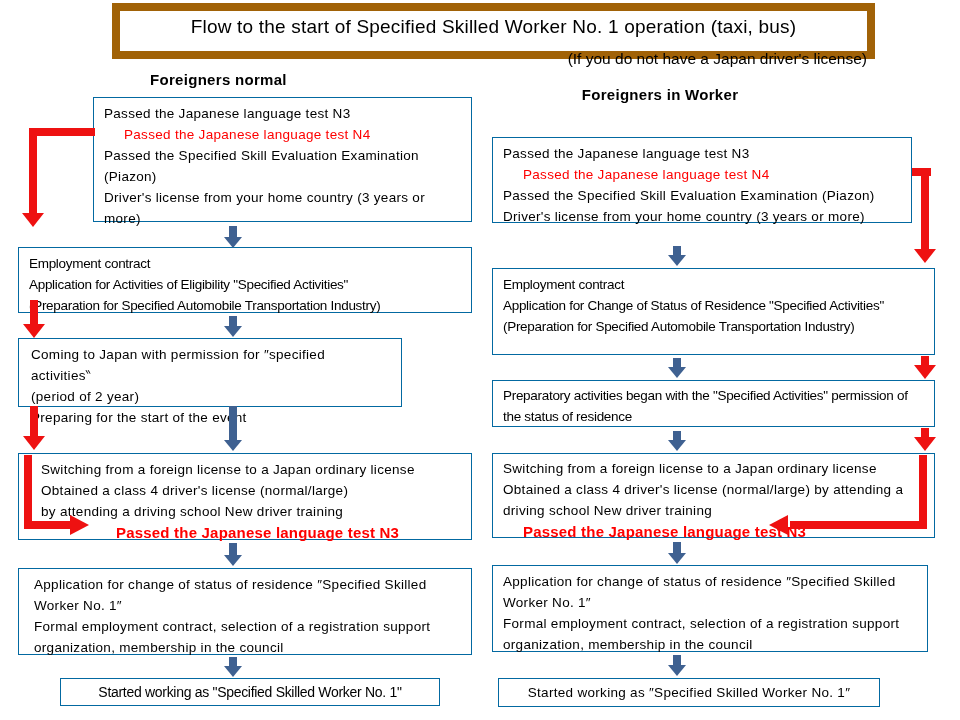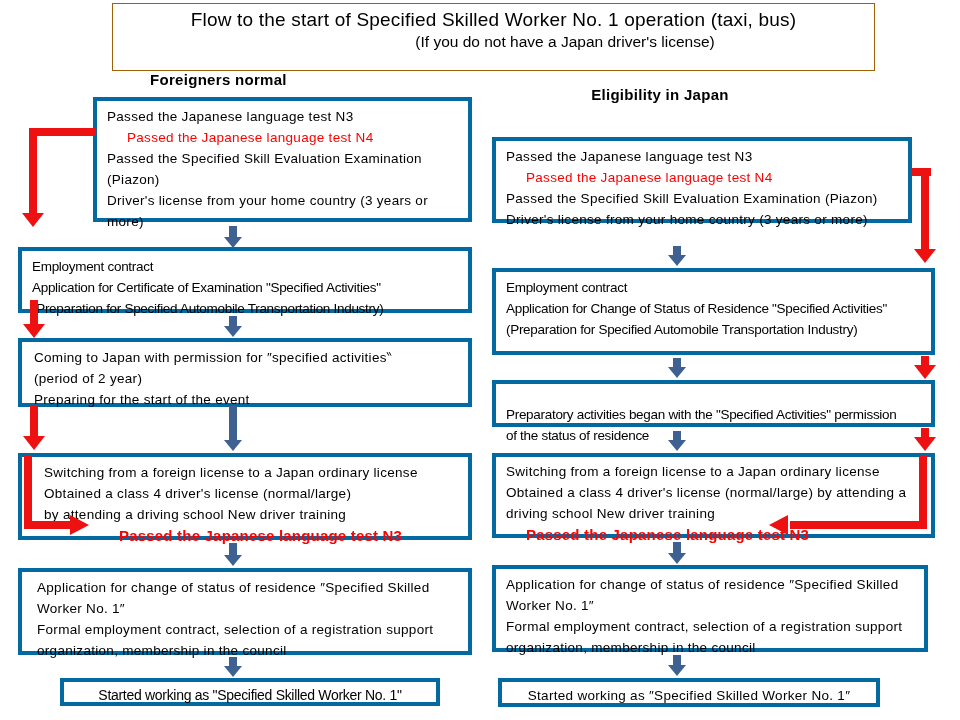--- a/index.html
+++ b/index.html
@@ -1,28 +1,28 @@
 <!DOCTYPE html>
 <html style="--blue: #3f6191; --red: #ee1111; --redtext: #fe0000;"><head>
 <meta charset="utf-8">
 <style>
   html,body{margin:0;padding:0;background:#ffffff;}
   .stage{position:relative;width:960px;height:720px;background:#fff;overflow:hidden;
          font-family:"Liberation Sans",sans-serif;color:#000;}
   .abs{position:absolute;}
-  .box{position:absolute;border:4px solid #0369a1;background:#fff;box-sizing:border-box;}
+  .box{position:absolute;border:1px solid #0369a1;background:#fff;box-sizing:border-box;}
   .f-gothic{font-size:13.5px;letter-spacing:0.3px;line-height:21px;}
   .f-cal{font-size:13.5px;letter-spacing:-0.3px;line-height:21px;}
   .line{white-space:normal;}
   .line.red{color:var(--redtext);margin-left:20px;}
   .line.bold{font-weight:bold;font-size:15px;letter-spacing:0.2px;}
-  .title-box{position:absolute;left:112px;top:3px;width:763px;height:68px;
-             border:1px solid #a16207;box-sizing:border-box;}
+  .title-box{position:absolute;left:112px;top:3px;width:763px;height:56px;
+             border:8px solid #a16207;box-sizing:border-box;}
   .title-l1{font-size:19px;text-align:center;margin-top:5px;letter-spacing:0.2px;}
-  .title-l2{font-size:15.5px;text-align:center;padding-left:143px;margin-top:2px;}
+  .title-l2{font-size:15.5px;text-align:right;padding-left:143px;margin-top:12px;}
   .col-header{position:absolute;font-weight:bold;font-size:15px;letter-spacing:0.3px;}
   .sub-header{font-weight:bold;font-size:13.5px;}
   
   .bdown{position:absolute;width:18px;}
   .bdown::before{content:'';position:absolute;left:5px;right:5px;top:0;bottom:10px;background:var(--blue);}
   .bdown::after{content:'';position:absolute;left:0;bottom:0;width:0;height:0;
                 border-left:9px solid transparent;border-right:9px solid transparent;
                 border-top:11px solid var(--blue);}
   
   .rrect{position:absolute;background:var(--red);}
@@ -41,34 +41,34 @@
 <body>
 
 <div class="stage">
 
   <div class="title-box">
     <div class="title-l1">Flow to the start of Specified Skilled Worker No. 1 operation (taxi, bus)</div>
     <div class="title-l2">(If you do not have a Japan driver's license)</div>
   </div>
 
   <div class="col-header" style="left:150px;top:71px;width:300px;">Foreigners normal</div>
-  <div class="col-header center" style="left:520px;top:86px;width:280px;">Eligibility in Japan</div>
+  <div class="col-header center" style="left:520px;top:86px;width:280px;">Foreigners in Worker</div>
 
   <div class="box f-gothic" style="left:93px;top:97px;width:379px;height:125px;padding:5px 6px 0 10px;">
       <div class="line">Passed the Japanese language test N3</div>
       <div class="line red">Passed the Japanese language test N4</div>
       <div class="line">Passed the Specified Skill Evaluation Examination (Piazon)</div>
       <div class="line">Driver's license from your home country (3 years or more)</div>
     </div>
   <div class="box f-cal" style="left:18px;top:247px;width:454px;height:66px;padding:5px 4px 0 10px;">
       <div class="line">Employment contract</div>
-      <div class="line">Application for Certificate of Examination "Specified Activities"</div>
+      <div class="line">Application for Activities of Eligibility "Specified Activities"</div>
       <div class="line">(Preparation for Specified Automobile Transportation Industry)</div>
     </div>
-  <div class="box f-gothic" style="left:18px;top:338px;width:454px;height:69px;padding:5px 17px 0 12px;">
+  <div class="box f-gothic" style="left:18px;top:338px;width:384px;height:69px;padding:5px 17px 0 12px;">
       <div class="line">Coming to Japan with permission for ″specified activities‶</div>
       <div class="line">(period of 2 year)</div>
       <div class="line">Preparing for the start of the event</div>
     </div>
   <div class="box f-gothic" style="left:18px;top:453px;width:454px;height:87px;padding:5px 4px 0 22px;">
       <div class="line">Switching from a foreign license to a Japan ordinary license</div>
       <div class="line">Obtained a class 4 driver's license (normal/large)</div>
       <div class="line">by  attending a driving school New driver training</div>
       <div class="line red bold" style="padding-left: 55px;">Passed the Japanese language test N3</div>
     </div>
@@ -83,21 +83,21 @@
   <div class="box f-gothic" style="left:492px;top:137px;width:420px;height:86px;padding:5px 4px 0 10px;">
       <div class="line">Passed the Japanese language test N3</div>
       <div class="line red">Passed the Japanese language test N4</div>
       <div class="line">Passed the Specified Skill Evaluation Examination (Piazon)</div>
       <div class="line">Driver's license from your home country (3 years or more)</div>
     </div>
   <div class="box f-cal" style="left:492px;top:268px;width:443px;height:87px;padding:5px 6px 0 10px;">
       <div class="line">Employment contract</div>
       <div class="line">Application for Change of Status of Residence "Specified Activities" (Preparation for Specified Automobile Transportation Industry)</div>
     </div>
-  <div class="box f-cal" style="left:492px;top:380px;width:443px;height:47px;padding:20px 24px 0 10px;">
+  <div class="box f-cal" style="left:492px;top:380px;width:443px;height:47px;padding:4px 24px 0 10px;">
       <div class="line">Preparatory activities began with the "Specified Activities" permission of the status of residence</div>
     </div>
   <div class="box f-gothic" style="left:492px;top:453px;width:443px;height:85px;padding:4px 16px 0 10px;">
       <div class="line">Switching from a foreign license to a Japan ordinary license</div>
       <div class="line">Obtained a class 4 driver's license (normal/large) by attending a driving school New driver training</div>
       <div class="line red bold">Passed the Japanese language test N3</div>
     </div>
   <div class="box f-gothic" style="left:492px;top:565px;width:436px;height:87px;padding:5px 10px 0 10px;">
       <div class="line">Application for change of status of residence ″Specified Skilled Worker No. 1″</div>
       <div class="line">Formal employment contract, selection of a registration support organization, membership in the council</div>

